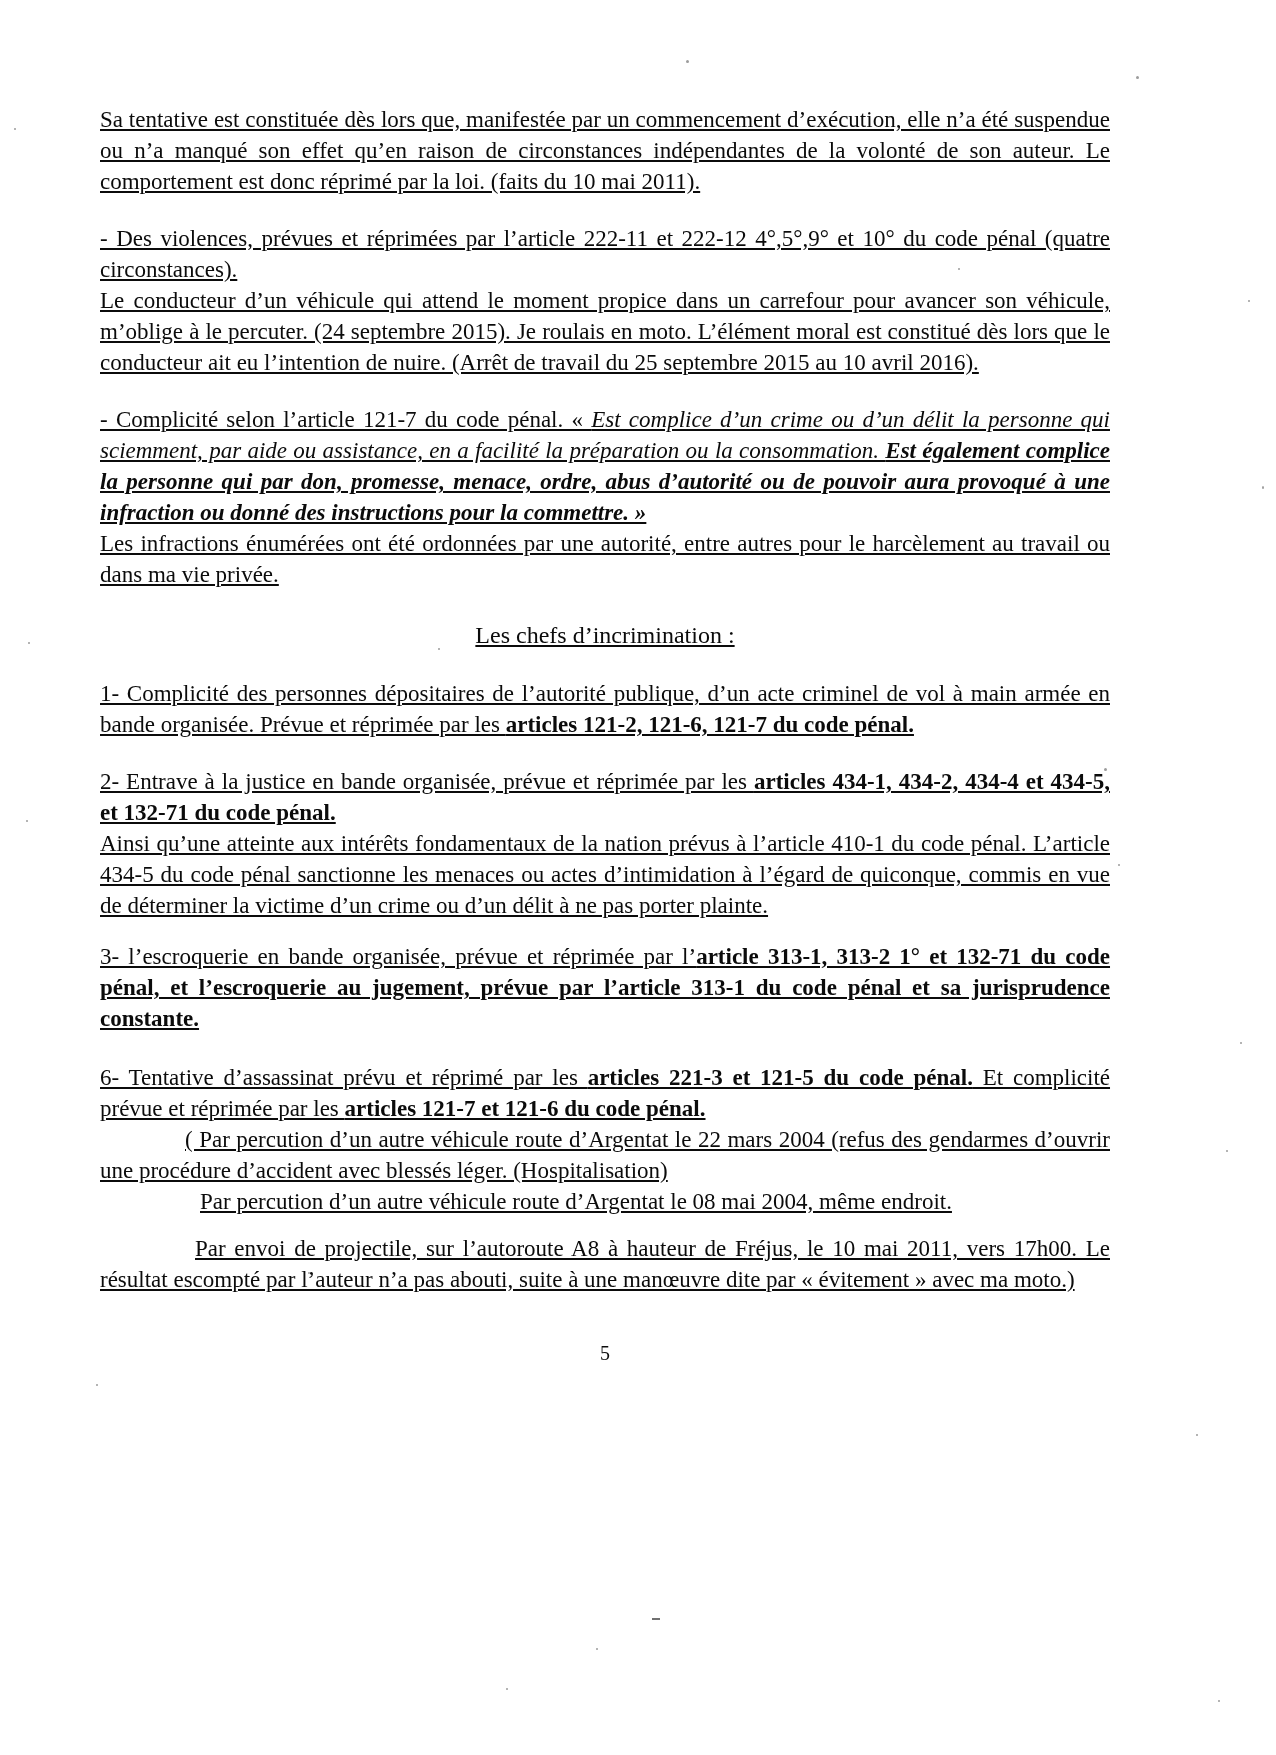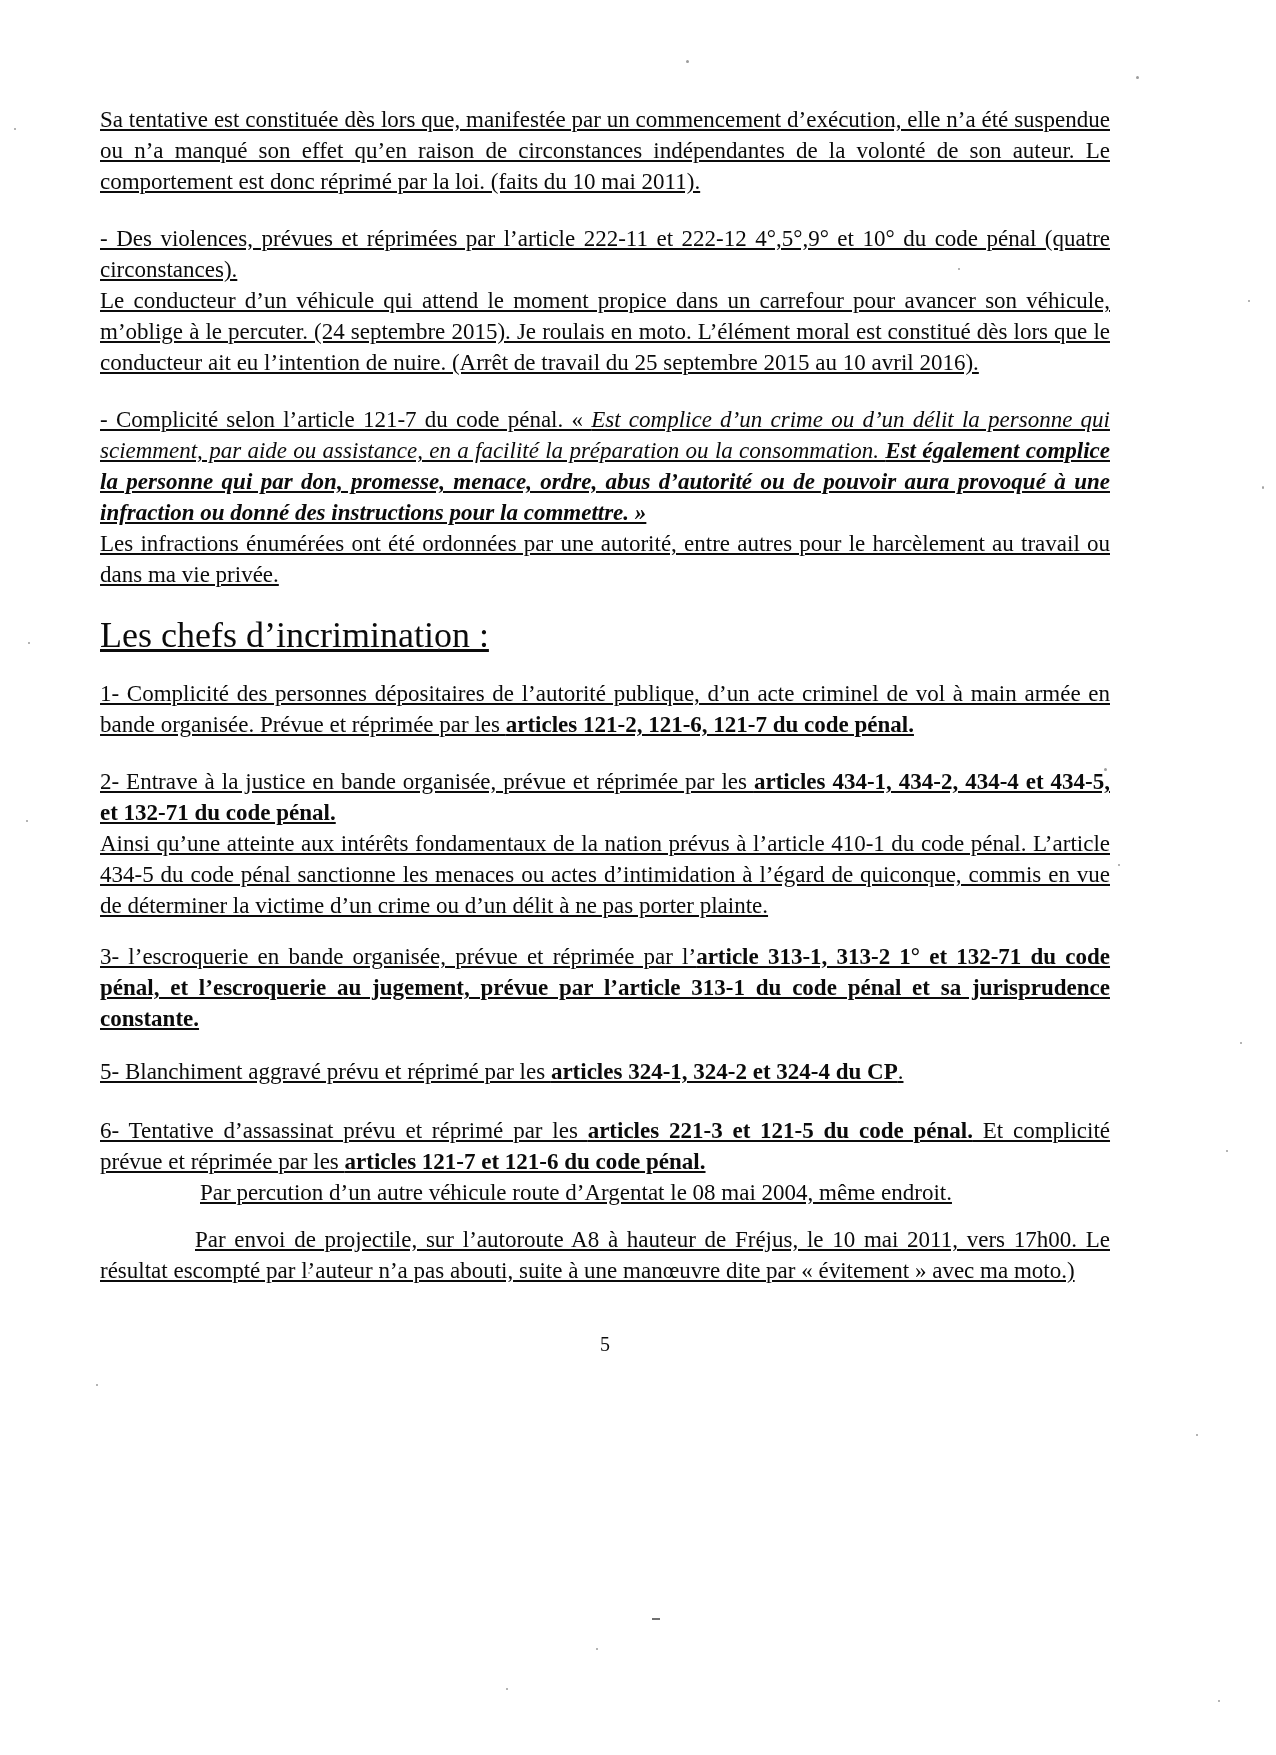--- a/index.html
+++ b/index.html
@@ -28,24 +28,24 @@
   .m  { margin-top: 26px; }
   .m3 { margin-top: 20px; }
   .m4 { margin-top: 20px; }
   .m5 { margin-top: 22px; }
   .m6 { margin-top: 28px; }
   .b  { font-weight: bold; }
   .i  { font-style: italic; }
   .bi { font-weight: bold; font-style: italic; }
   .heading {
     margin: 28px 0 0 0;
-    font-size: 36px;
+    font-size: 24px;
     line-height: 34px;
     font-weight: normal;
-    text-align: left;
+    text-align: center;
     text-decoration: underline;
   }
   .indent1 { text-indent: 85px; }
   .indent2 { text-indent: 100px; }
   .indent3 { text-indent: 95px; margin-top: 16px; }
   .pagenum {
     margin-top: 46px;
     text-align: center;
     font-size: 20px;
     line-height: 24px;
@@ -88,26 +88,24 @@
   <div>
     <p class="para m"><span>2- Entrave à la justice en bande organisée, prévue et réprimée par les </span><span class="b">articles 434-1, 434-2, 434-4 et 434-5, et 132-71 du code pénal.</span></p>
     <p class="para">Ainsi qu’une atteinte aux intérêts fondamentaux de la nation prévus à l’article 410-1 du code pénal. L’article 434-5 du code pénal sanctionne les menaces ou actes d’intimidation à l’égard de quiconque, commis en vue de déterminer la victime d’un crime ou d’un délit à ne pas porter plainte.</p>
   </div>
 
   <div>
     <p class="para m3"><span>3- l’escroquerie en bande organisée, prévue et réprimée par l’</span><span class="b">article 313-1, 313-2 1° et 132-71 du code pénal, et l’escroquerie au jugement, prévue par l’article 313-1 du code pénal et sa jurisprudence constante.</span></p>
   </div>
 
 
-  <div>
-    <p class="para m5"><span>5- Blanchiment aggravé prévu et réprimé par les </span><span class="b">articles 324-1, 324-2 et 324-4 du CP</span><span>.</span></p>
-  </div>
 
   <div>
     <p class="para m6"><span>6- Tentative d’assassinat prévu et réprimé par les </span><span class="b">articles 221-3 et 121-5 du code pénal.</span><span> Et complicité prévue et réprimée par les </span><span class="b">articles 121-7 et 121-6 du code pénal.</span></p>
+    <p class="para indent1">( Par percution d’un autre véhicule route d’Argentat le 22 mars 2004 (refus des gendarmes d’ouvrir une procédure d’accident avec blessés léger. (Hospitalisation)</p>
     <p class="para indent2">Par percution d’un autre véhicule route d’Argentat le 08 mai 2004, même endroit.</p>
     <p class="para indent3">Par envoi de projectile, sur l’autoroute A8 à hauteur de Fréjus, le 10 mai 2011, vers 17h00. Le résultat escompté par l’auteur n’a pas abouti, suite à une manœuvre dite par « évitement » avec ma moto.)</p>
   </div>
 
   <div class="pagenum">5</div>
 
 </div>
 
 <span class="speck" style="left:686px;top:60px;width:3px;height:3px;"></span>
 <span class="speck" style="left:1136px;top:76px;width:3px;height:3px;"></span>

